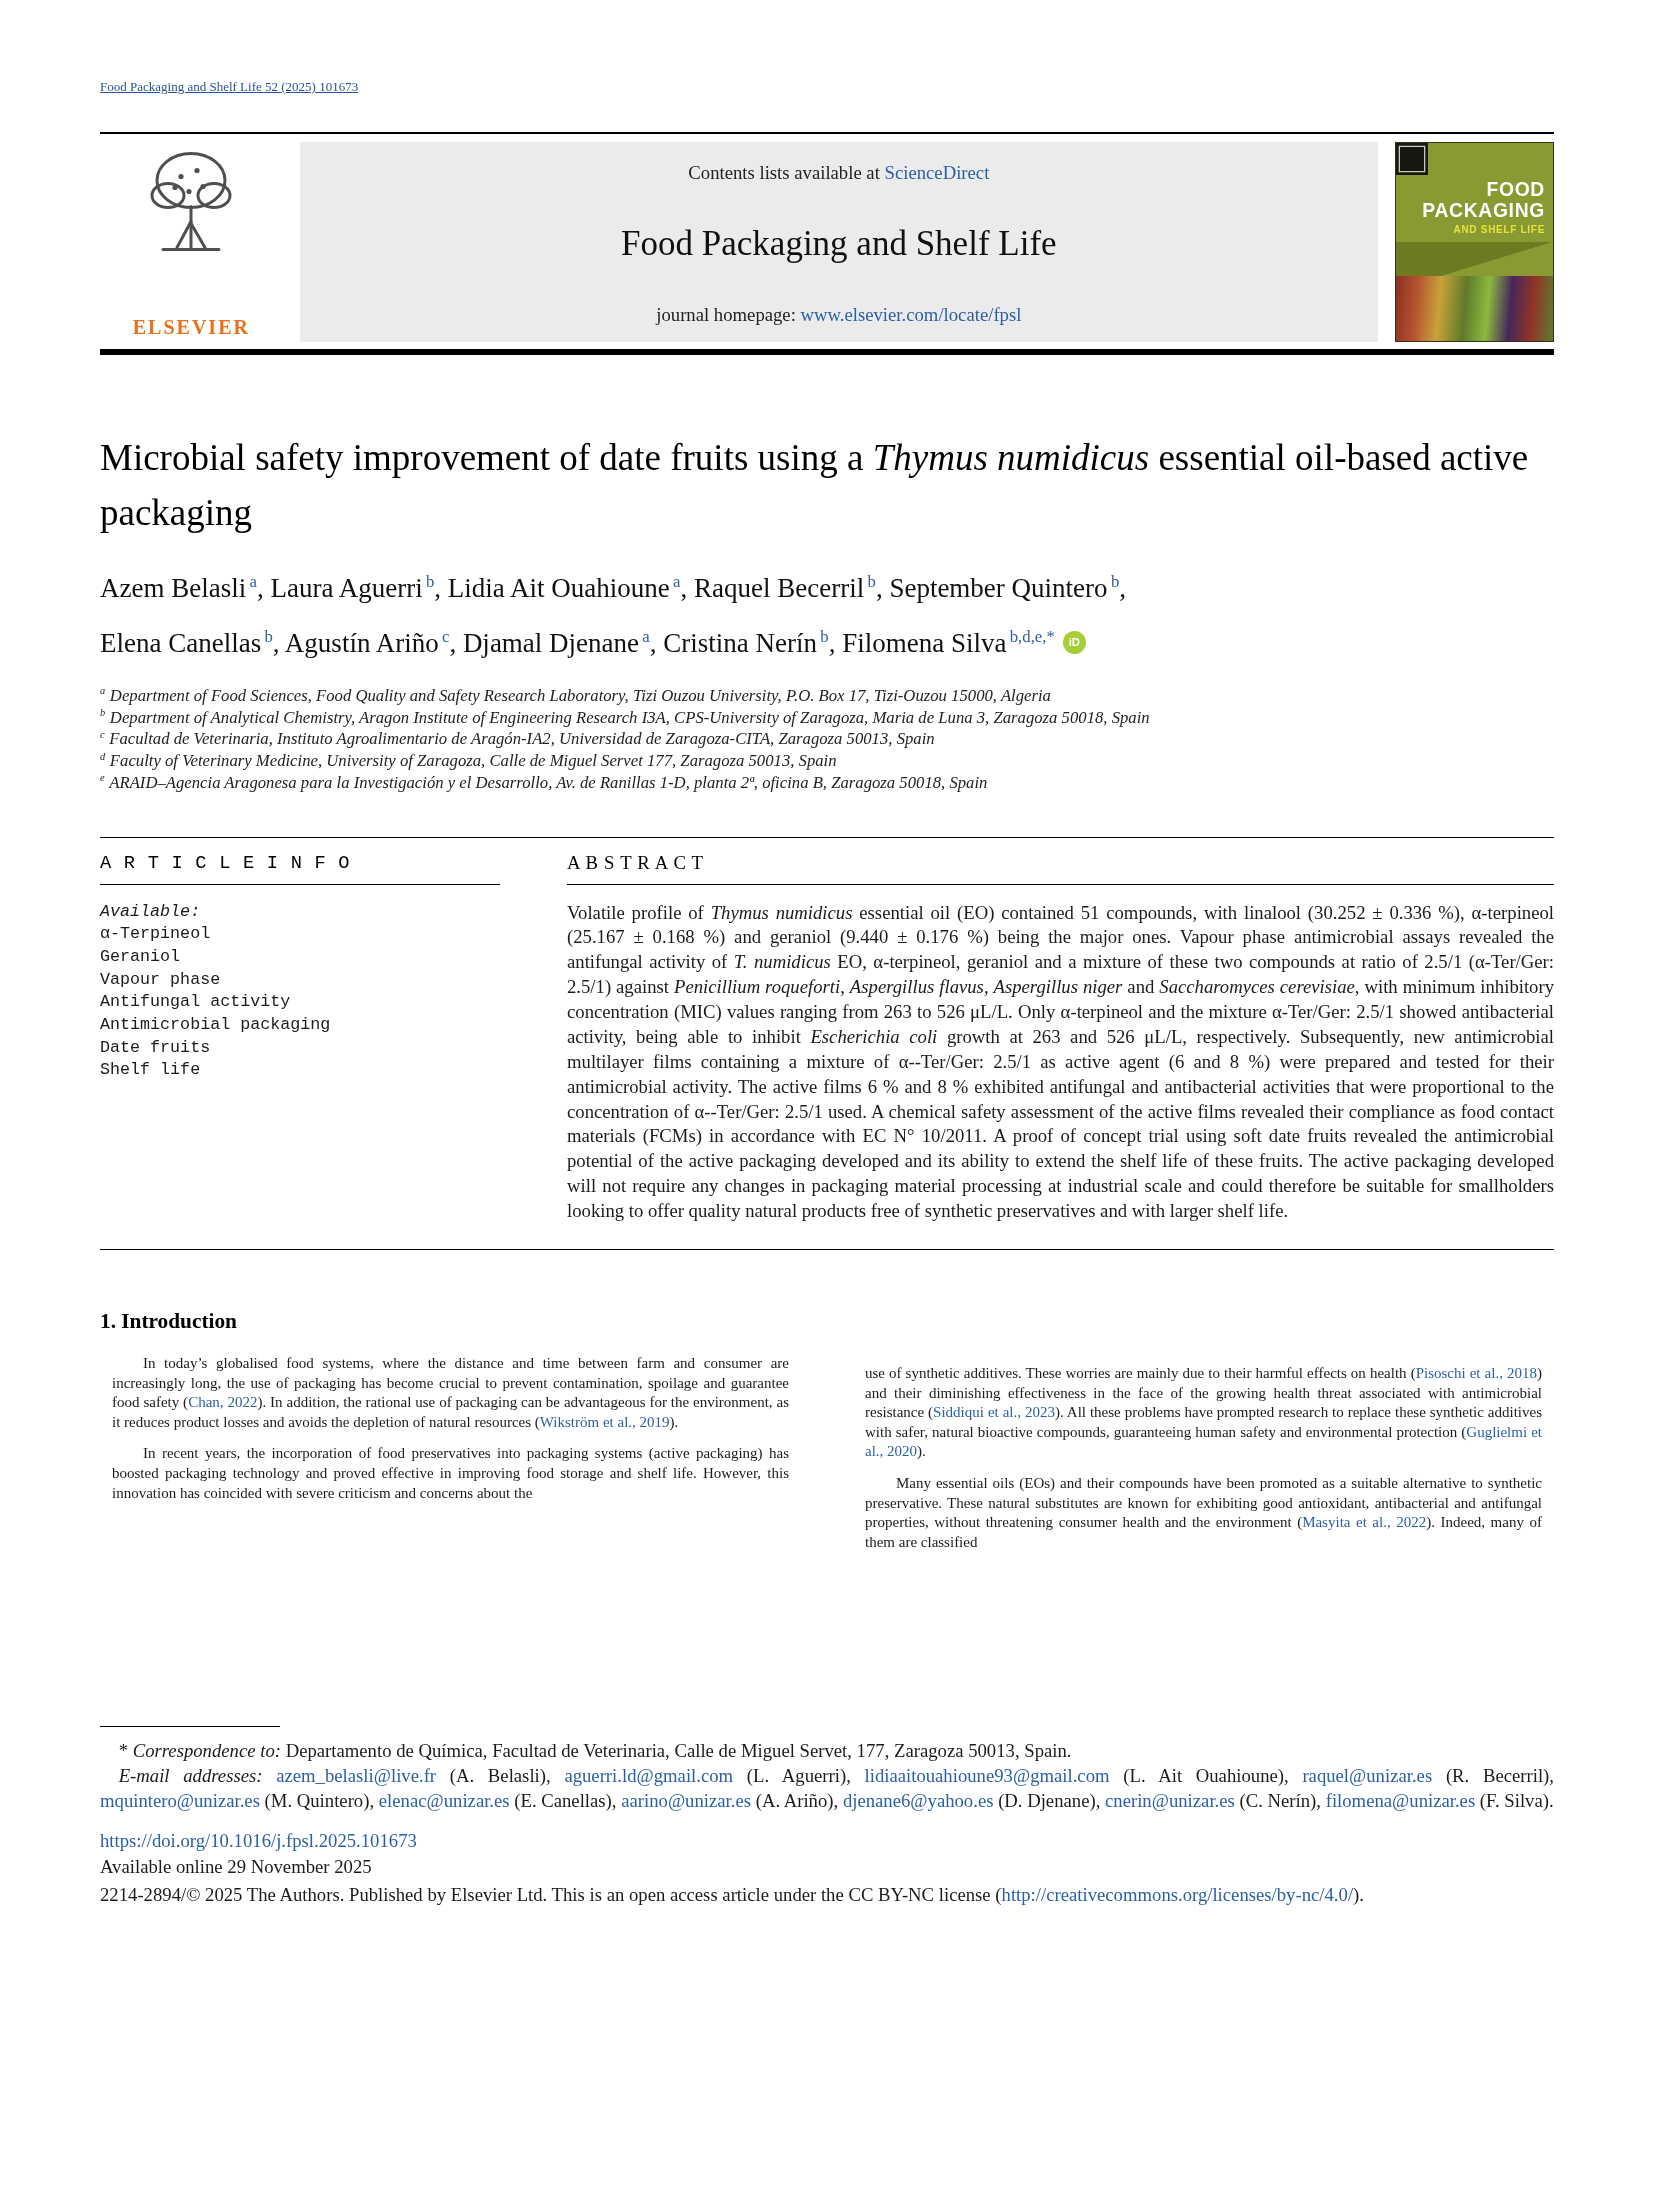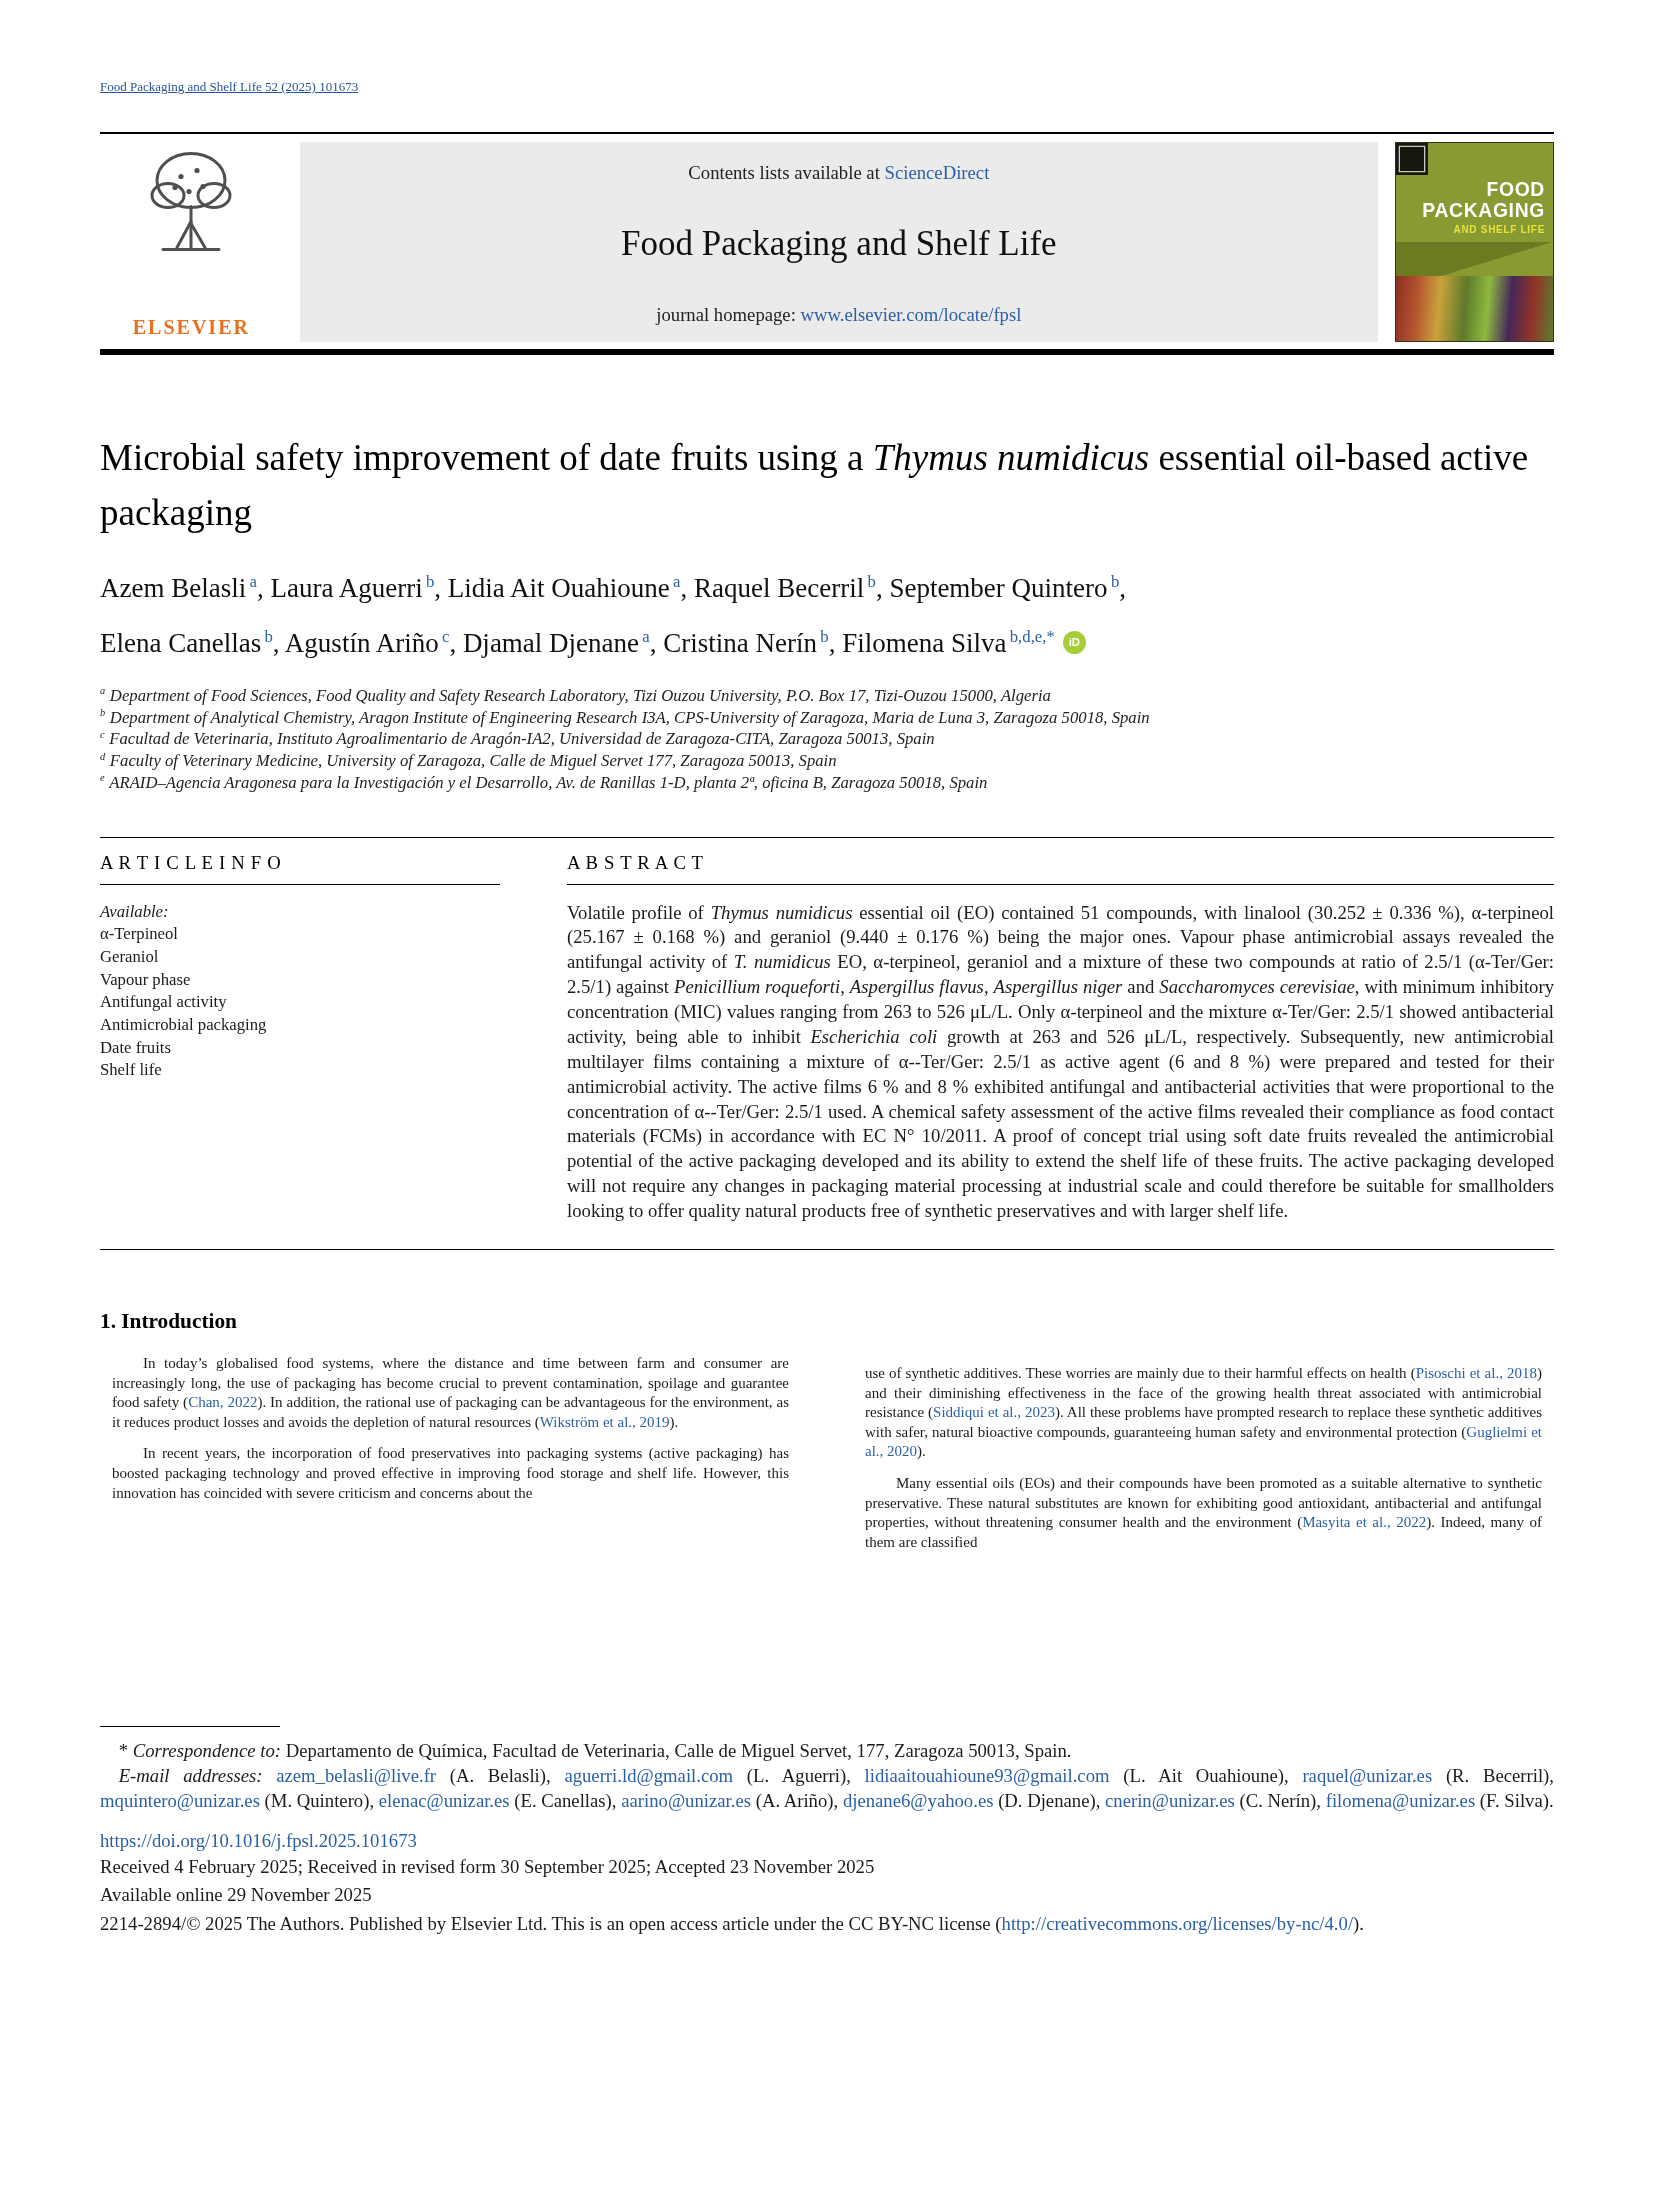--- a/index.html
+++ b/index.html
@@ -86,21 +86,21 @@
   }
   .affils{margin-top:23px;}
   .affil{font-style:italic;font-size:16.7px;line-height:1.18;color:#222;margin-bottom:2px;}
   .affil sup{margin-right:4.7px;}
 
   
   .meta-section{
     margin-top:44px;border-top:1.3px solid #000;border-bottom:1.3px solid #000;
     display:flex;
   }
-  .info-col{width:400px;padding:14.7px 0 40px;box-sizing:border-box;}
+  .info-col{width:400px;padding:14.7px 0 40px;box-sizing:border-box;font-family:Liberation Mono, monospace;}
   .abs-col{flex:1;margin-left:67px;padding:14.7px 0 25px;box-sizing:border-box;}
   .sec-head{font-size:18.7px;letter-spacing:0.7px;color:#000;}
   .head-rule{border-bottom:1.3px solid #000;margin:9.3px 0 16px;}
   .kw-label{font-style:italic;font-size:16.7px;line-height:1.36;}
   .kw{font-size:16.7px;line-height:1.36;}
   .abs-text{font-size:18.7px;line-height:1.33;text-align:justify;}
 
   
   .body-cols{display:flex;gap:52px;margin-top:59px;}
   .bcol{flex:1;min-width:0;}
@@ -216,19 +216,18 @@
       <p class="bpar cont"><span>use of synthetic additives. These worries are mainly due to their harmful effects on health (</span><span class="s-l">Pisoschi et al., 2018</span><span>) and their diminishing effectiveness in the face of the growing health threat associated with antimicrobial resistance (</span><span class="s-l">Siddiqui et al., 2023</span><span>). All these problems have prompted research to replace these synthetic additives with safer, natural bioactive compounds, guaranteeing human safety and environmental protection (</span><span class="s-l">Guglielmi et al., 2020</span><span>).</span></p>
       <p class="bpar"><span>Many essential oils (EOs) and their compounds have been promoted as a suitable alternative to synthetic preservative. These natural substitutes are known for exhibiting good antioxidant, antibacterial and antifungal properties, without threatening consumer health and the environment (</span><span class="s-l">Masyita et al., 2022</span><span>). Indeed, many of them are classified</span></p>
     </div>
   </div>
 
   <div class="footnote-block">
     <div class="foot-rule"></div>
     <p class="fnote indent"><span>* </span><span class="s-i">Correspondence to:</span><span> Departamento de Química, Facultad de Veterinaria, Calle de Miguel Servet, 177, Zaragoza 50013, Spain.</span></p>
     <p class="fnote indent"><span class="s-i">E-mail addresses: </span><span class="s-l">azem_belasli@live.fr</span><span> (A. Belasli), </span><span class="s-l">aguerri.ld@gmail.com</span><span> (L. Aguerri), </span><span class="s-l">lidiaaitouahioune93@gmail.com</span><span> (L. Ait Ouahioune), </span><span class="s-l">raquel@unizar.es</span><span> (R. Becerril), </span><span class="s-l">mquintero@unizar.es</span><span> (M. Quintero), </span><span class="s-l">elenac@unizar.es</span><span> (E. Canellas), </span><span class="s-l">aarino@unizar.es</span><span> (A. Ariño), </span><span class="s-l">djenane6@yahoo.es</span><span> (D. Djenane), </span><span class="s-l">cnerin@unizar.es</span><span> (C. Nerín), </span><span class="s-l">filomena@unizar.es</span><span> (F. Silva).</span></p>
     <div class="doi-line"><span class="lnk">https://doi.org/10.1016/j.fpsl.2025.101673</span></div>
-    <div class="meta-line">Received 4 February 2025; Received in revised form 30 September 2025; Accepted 23 November 2025</div>
     <div class="meta-line">Available online 29 November 2025</div>
     <p class="license"><span>2214-2894/© 2025 The Authors. Published by Elsevier Ltd. This is an open access article under the CC BY-NC license (</span><span class="s-l">http://creativecommons.org/licenses/by-nc/4.0/</span><span>).</span></p>
   </div>
 
 </div>
 
 
 </body></html>

